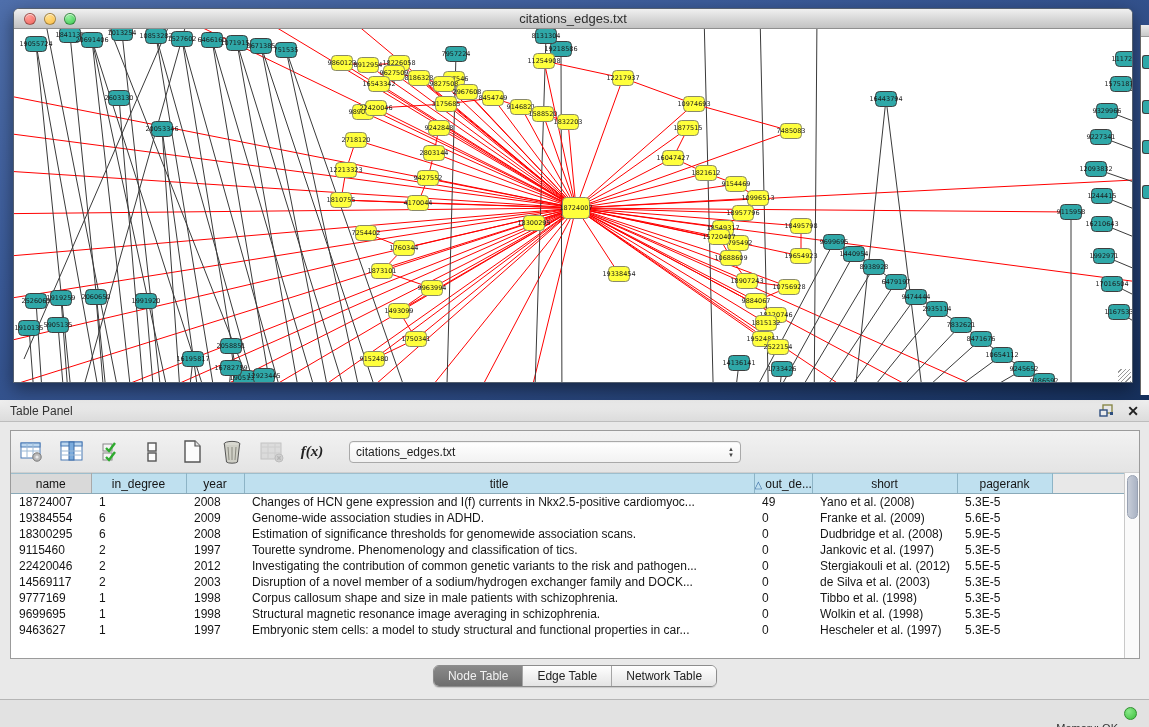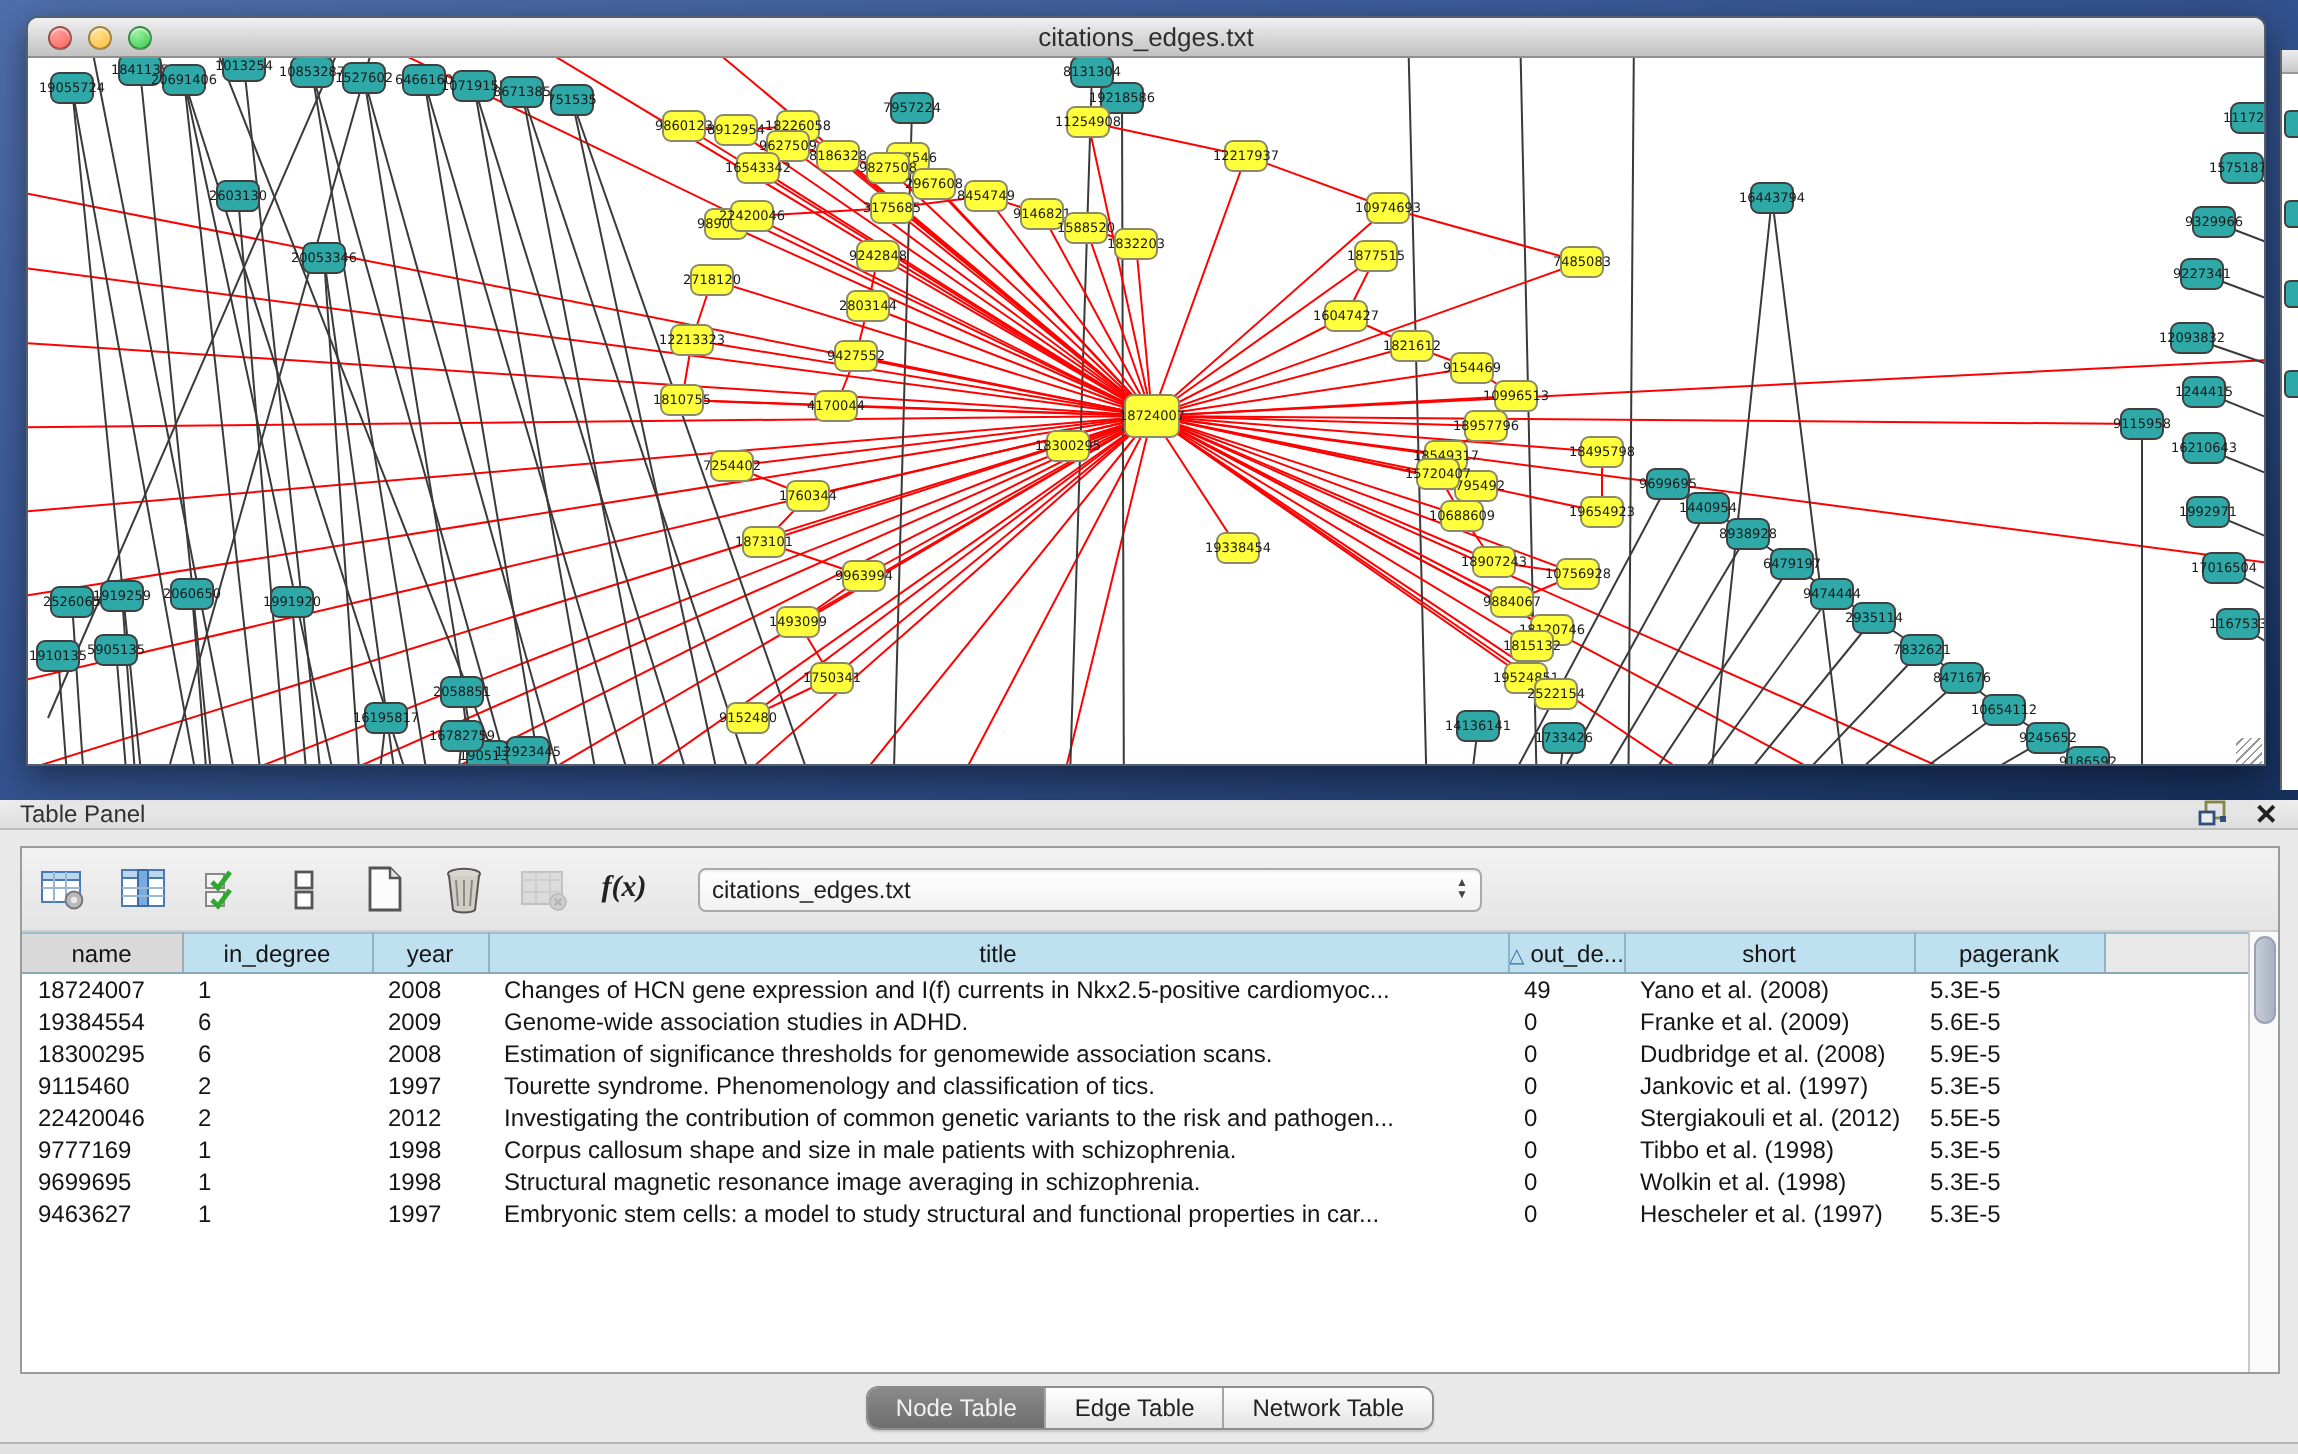--- a/index.html
+++ b/index.html
@@ -29,21 +29,21 @@
 
   
   .table-panel { width:1149px; height:327px; background:#e9e9e9; display:flex; flex-direction:column; }
   .tp-titlebar { height:22px; background:linear-gradient(180deg,#efefef,#dcdcdc); border-bottom:1px solid #bdbdbd;
     display:flex; align-items:center; padding:0 10px; }
   .tp-titlebar .tp-title { font-size:12px; color:#333; flex:1; }
   .tp-titlebar .tp-btn { margin-left:12px; cursor:default; display:flex; align-items:center; }
   .close-x { font-size:14px; font-weight:bold; color:#222; line-height:14px; }
 
   .tp-body { flex:1; padding:8px 9px 0 10px; }
-  .inner-panel { border:1px solid #9b9b9b; background:#fff; height:264px; display:flex; flex-direction:column; }
+  .inner-panel { border:1px solid #9b9b9b; background:#fff; height:229px; display:flex; flex-direction:column; }
   .toolbar { height:42px; background:linear-gradient(180deg,#f2f2f2,#e4e4e4); border-bottom:1px solid #cfcfcf;
     display:flex; align-items:center; padding:0 8px; gap:14px; }
   .tbi { width:26px; height:26px; display:flex; align-items:center; justify-content:center; }
   .fx { font-family:"Liberation Serif",serif; font-style:italic; font-size:15px; color:#222; font-weight:bold; }
   .combo { margin-left:10px; width:392px; height:22px; border:1px solid #a9a9a9; border-radius:4px;
     background:linear-gradient(180deg,#ffffff,#f2f2f2); display:flex; align-items:center; padding:0 6px;
     box-shadow:inset 0 1px 1px rgba(0,0,0,.06); }
   .combo .val { flex:1; font-size:12px; color:#1c1c1c; }
   .combo .stepper { font-size:6px; color:#444; line-height:6px; text-align:center; }
 
@@ -887,20 +887,30 @@
                   <td>22420046</td>
                   <td>2</td>
                   <td>2012</td>
                   <td>Investigating the contribution of common genetic variants to the risk and pathogen...</td>
                   <td>0</td>
                   <td>Stergiakouli et al. (2012)</td>
                   <td>5.5E-5</td>
                   <td></td>
                 </tr>
                 <tr>
+                  <td>14569117</td>
+                  <td>2</td>
+                  <td>2003</td>
+                  <td>Disruption of a novel member of a sodium/hydrogen exchanger family and DOCK...</td>
+                  <td>0</td>
+                  <td>de Silva et al. (2003)</td>
+                  <td>5.3E-5</td>
+                  <td></td>
+                </tr>
+                <tr>
                   <td>9777169</td>
                   <td>1</td>
                   <td>1998</td>
                   <td>Corpus callosum shape and size in male patients with schizophrenia.</td>
                   <td>0</td>
                   <td>Tibbo et al. (1998)</td>
                   <td>5.3E-5</td>
                   <td></td>
                 </tr>
                 <tr>

